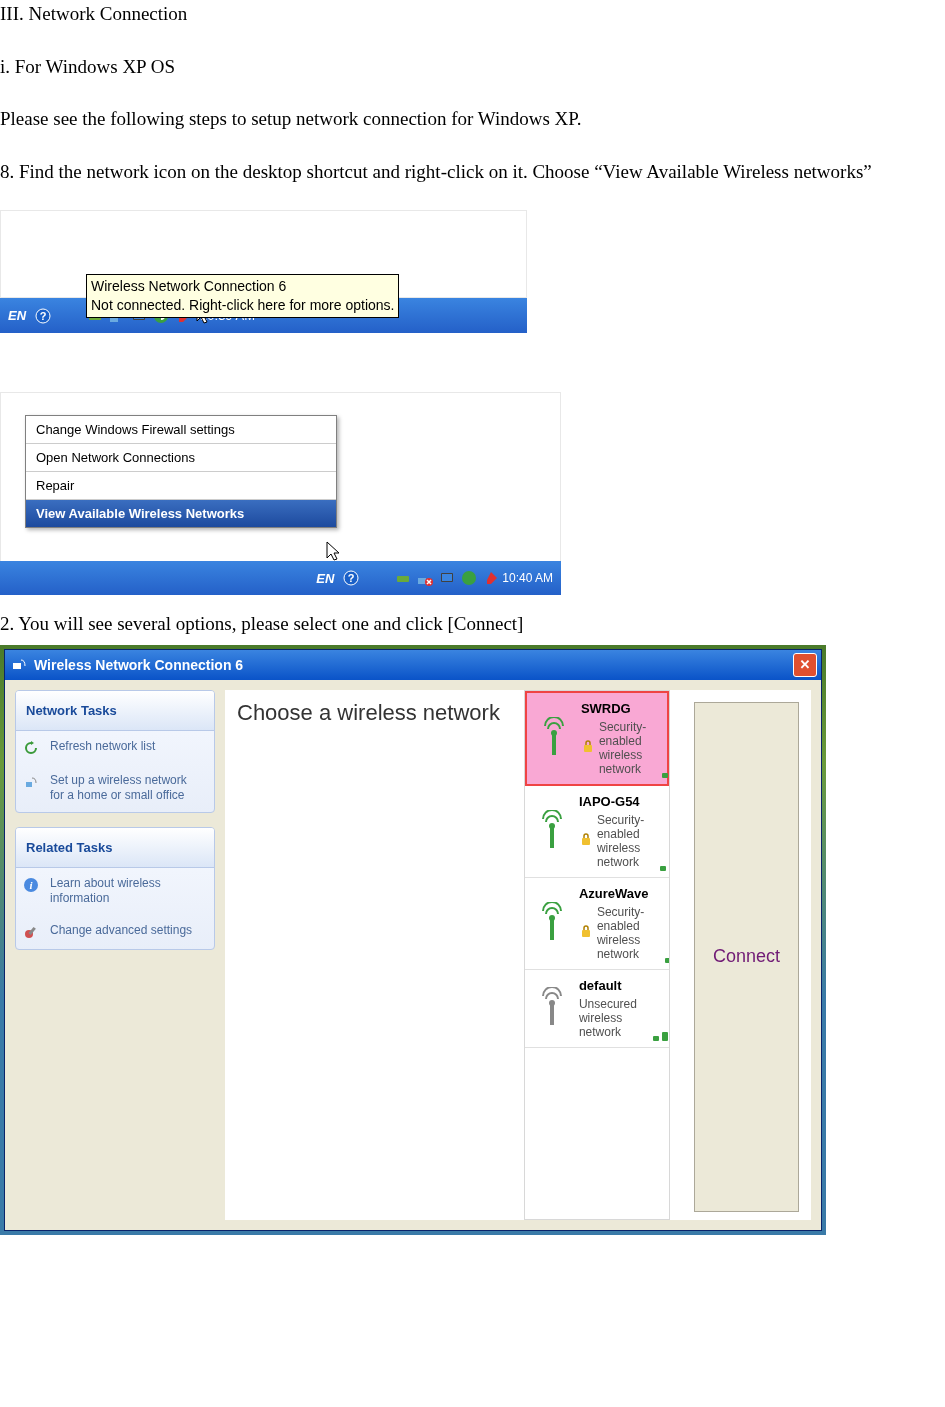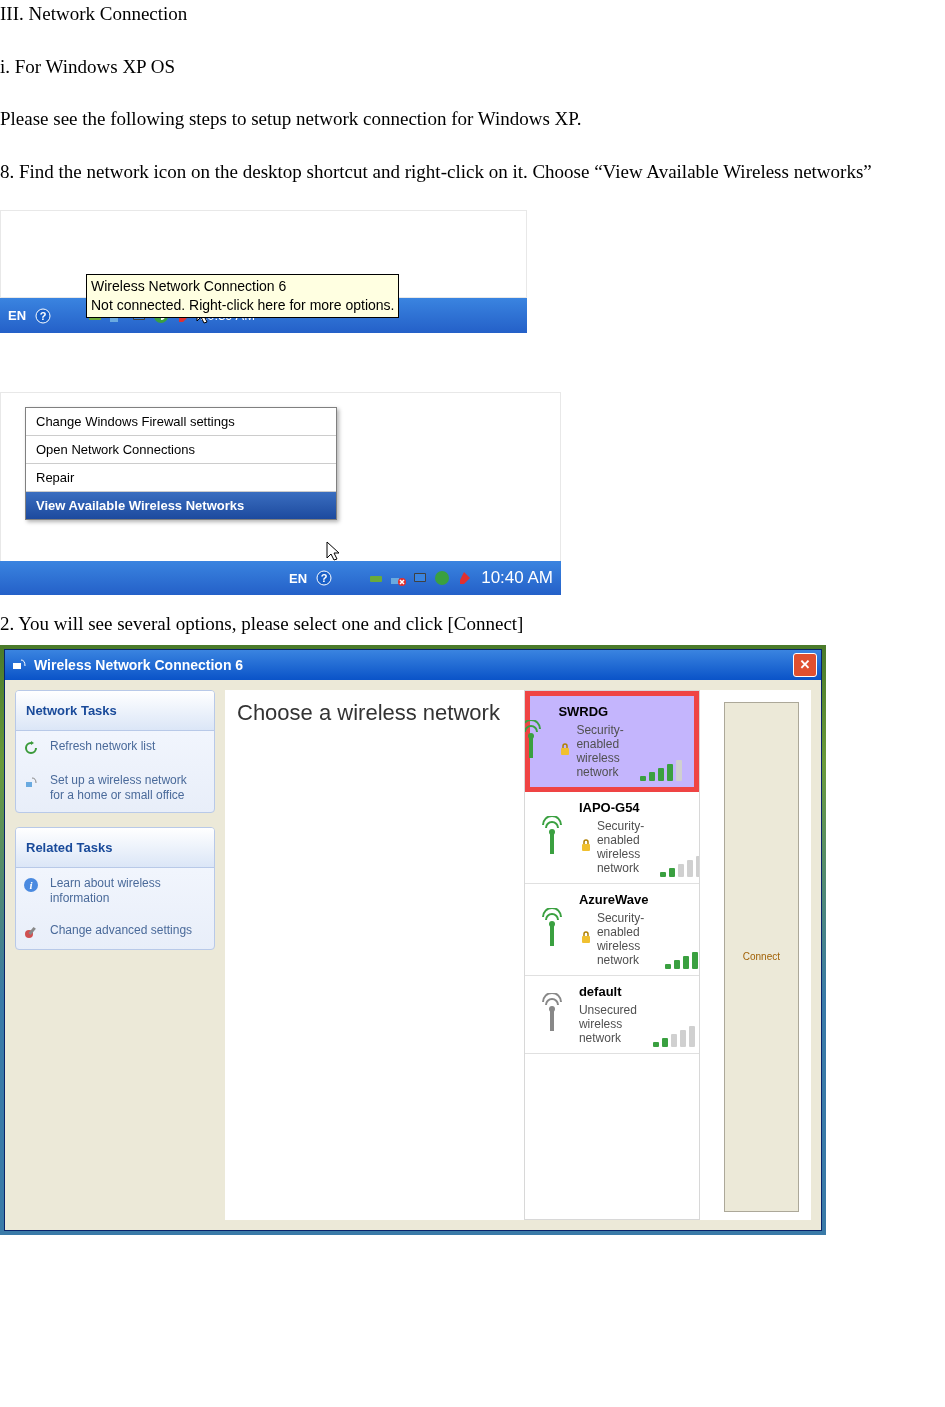--- a/index.html
+++ b/index.html
@@ -34,20 +34,21 @@
     display: flex;
     align-items: center;
     padding: 0 8px;
     font-size: 13px;
     color: #fff;
     position: relative;
   }
   .s1-lang {
     font-weight: bold;
     margin-right: 6px;
+    font-style: italic;
   }
   .tray-icon {
     width: 20px;
     height: 20px;
     margin: 0 1px;
     display: inline-flex;
     align-items: center;
     justify-content: center;
   }
   .tooltip {
@@ -69,21 +70,21 @@
   .s2 {
     width: 561px;
     height: 203px;
     position: relative;
     font-family: Tahoma, Arial, sans-serif;
     margin-bottom: 15px;
     background: #fff;
   }
   .s2-menu {
     position: absolute;
-    top: 15px;
+    top: 23px;
     left: 25px;
     width: 310px;
     background: #fff;
     border: 1px solid #808080;
     box-shadow: 2px 2px 4px rgba(0,0,0,0.3);
     font-size: 13px;
   }
   .menu-item {
     padding: 6px 10px;
     border-bottom: 1px solid #ccc;
@@ -233,23 +234,22 @@
     overflow: hidden;
   }
   .net-item {
     display: flex;
     align-items: stretch;
     border-bottom: 1px solid #e0e0e0;
     padding: 6px 10px;
     gap: 10px;
   }
   .net-item.sel {
-    background: #c4b5fd;
-    border: 5px solid #ef4444;
-    justify-content: flex-end;
+    background: #f9a8d4;
+    border: 2px solid #ef4444;
   }
   .ant {
     width: 34px;
     flex: none;
     display: flex;
     align-items: center;
     justify-content: center;
   }
   .net-info {
     flex: 1;
@@ -277,24 +277,24 @@
     align-items: flex-end;
     justify-content: flex-end;
   }
   .footer {
     padding: 12px 12px 8px 12px;
     display: flex;
     justify-content: flex-end;
   }
   .connect-btn {
     padding: 4px 18px;
-    font-size: 10px;
+    font-size: 18px;
     background: #ece9d8;
     border: 1px solid #aca899;
-    color: #a16207;
+    color: #701a75;
     cursor: default;
     font-family: Tahoma, sans-serif;
   }
 </style>
 </head>
 <body>
 
 <p class="doc-text">III. Network Connection</p>
 <p class="doc-text">i. For Windows XP OS</p>
 <p class="doc-text">Please see the following steps to setup network connection for Windows XP.</p>
@@ -393,21 +393,21 @@
     <span class="tray-icon">
         <svg width="16" height="16">
           <circle cx="8" cy="8" r="7" fill="#3aa040"></circle>
         </svg>
       </span>
     <span class="tray-icon">
         <svg width="16" height="16">
           <path d="M8 2 L14 8 L8 14 L4 14 L4 10 Z" fill="#e03030"></path>
         </svg>
       </span>
-    <span style="margin-left:6px;font-size:17px">10:40 AM</span>
+    <span style="font-size:12px">10:40 AM</span>
   </div>
 </div>
 
 <p class="doc-text" style="margin-bottom:6px">2. You will see several options, please select one and click [Connect]</p>
 
 <div class="s3">
   <div class="win">
     <div class="titlebar">
       <span class="t-icon">
           <svg width="16" height="16">

